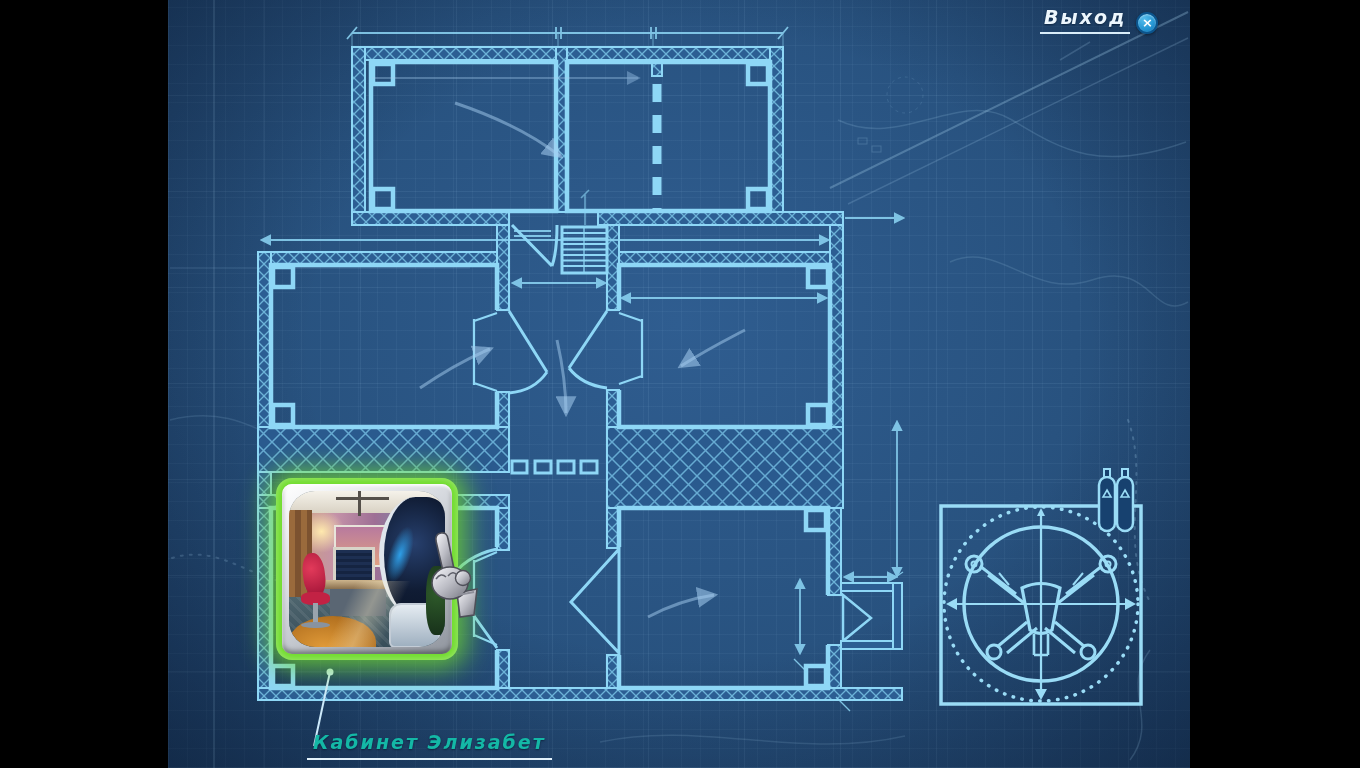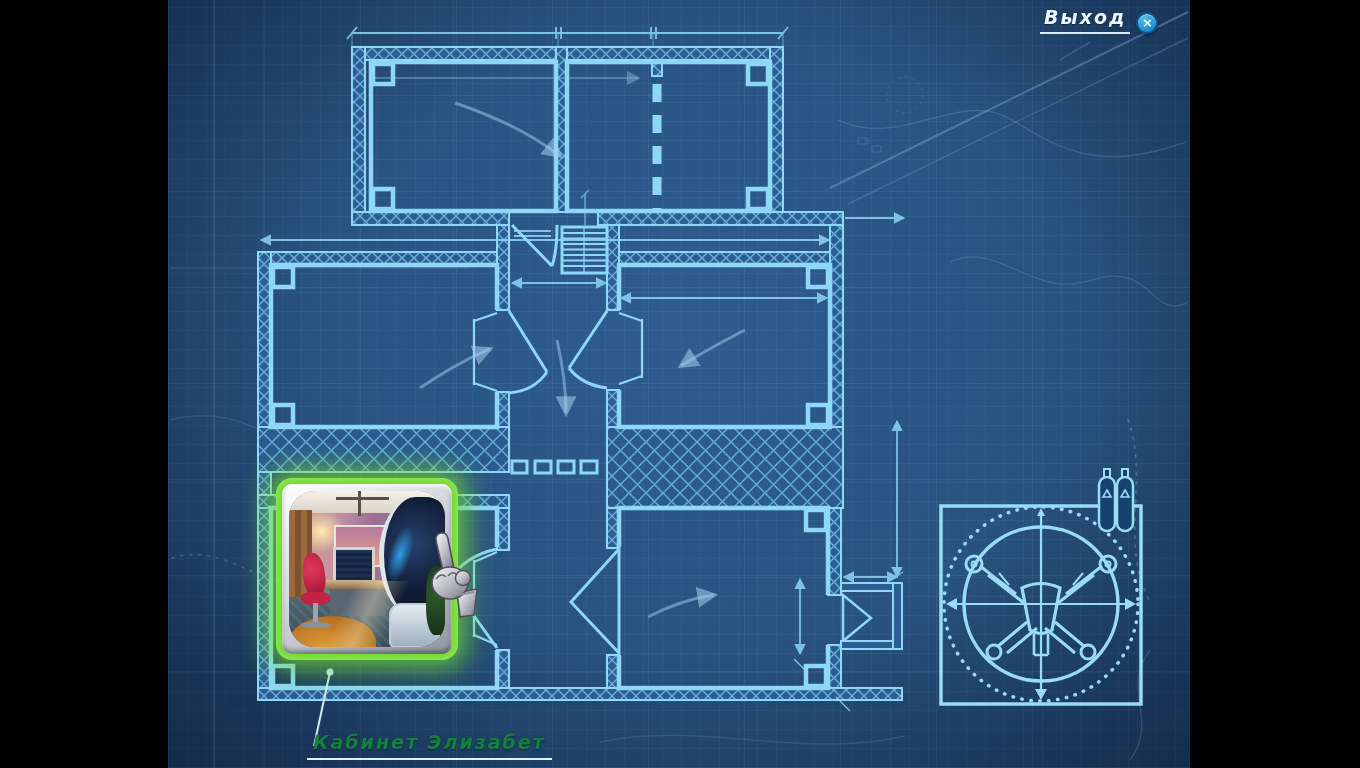--- a/index.html
+++ b/index.html
@@ -35,21 +35,21 @@
   .thumb{position:absolute;left:276px;top:478px;width:182px;height:182px;z-index:4;cursor:pointer;}
   .thumb-green{position:absolute;inset:0;border-radius:16px;background:#6fdc2b;
       box-shadow:0 0 26px 9px rgba(118,224,44,.75), inset 0 0 9px rgba(255,255,255,.4);}
   .thumb-frame{position:absolute;inset:6px;border-radius:10px;
       background:linear-gradient(145deg,#ffffff 0%,#d9dce1 40%,#aeb3bb 75%,#8f949d 100%);
       box-shadow:inset 0 2px 3px #fff, inset 0 -3px 5px rgba(0,0,0,.4);}
   .thumb-img{position:absolute;inset:13px;border-radius:26px;overflow:hidden;background:#6b7d86;}
   .sc{position:absolute;}
   
   .room-label{position:absolute;left:307px;top:731px;z-index:5;
-      font-style:italic;font-weight:600;font-size:19px;letter-spacing:2px;color:#15803d;
+      font-style:italic;font-weight:600;font-size:19px;letter-spacing:2px;color:#14b8a6;
       border-bottom:2.5px solid #e2f1fb;padding:0 6px 5px 6px;
       text-shadow:0 1px 2px rgba(0,20,40,.6);text-align:center;}
   .hand{position:absolute;left:421px;top:531px;z-index:6;pointer-events:none;}
 </style>
 </head>
 <body>
 
 <div class="page">
 
   <div class="stage">

